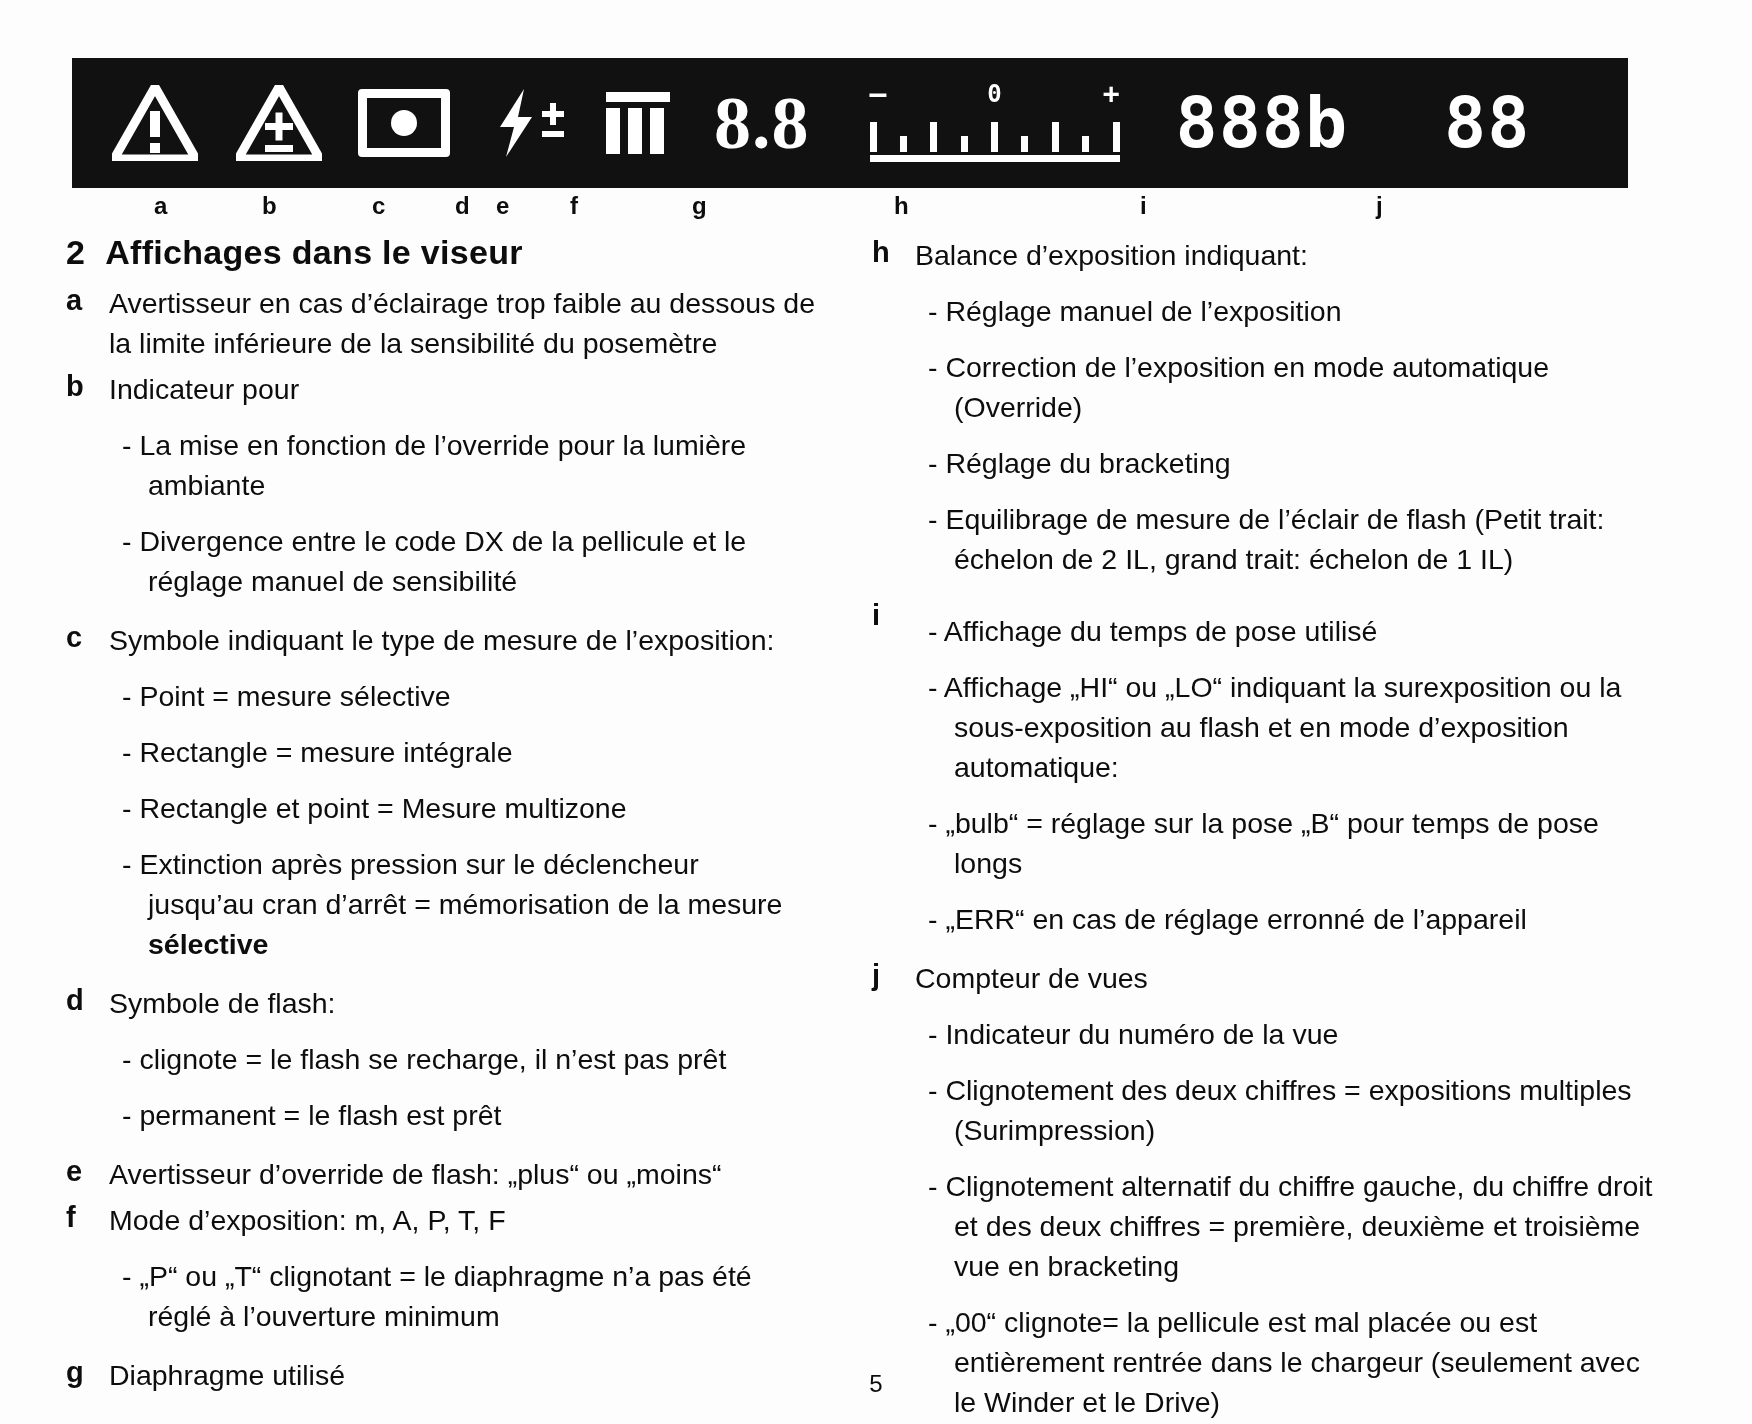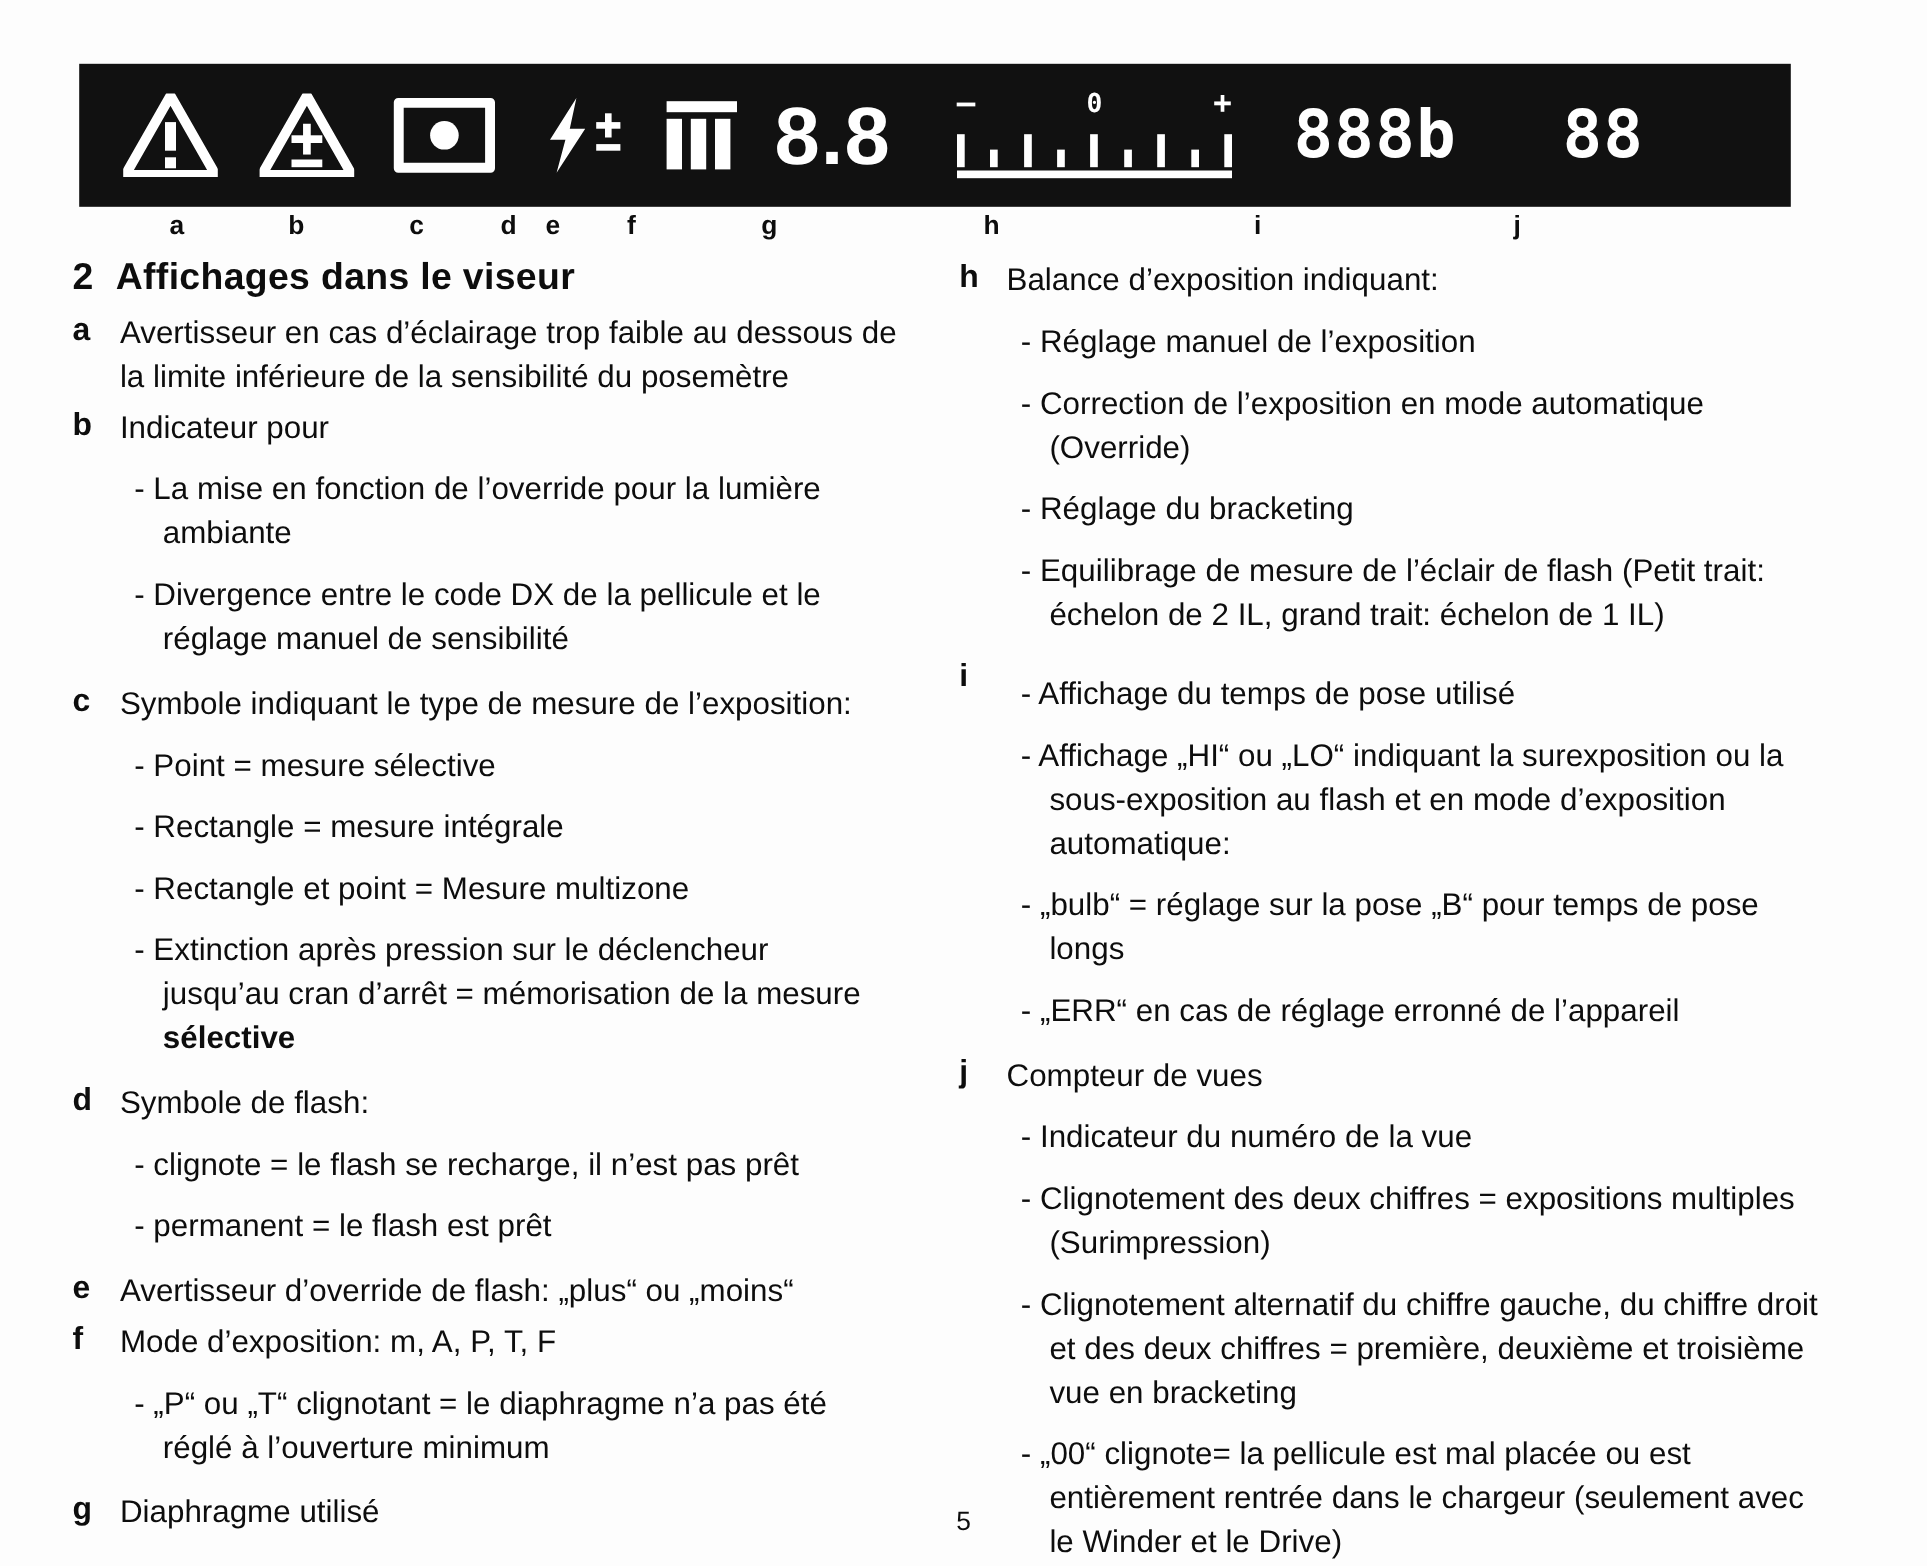--- a/index.html
+++ b/index.html
@@ -69,24 +69,25 @@
     display: flex; align-items: center;
     font-size: 62px; line-height: 1;
     font-weight: bold;
   }
   .flashsym .pm {
     font-size: 34px;
     margin-left: 2px;
     line-height: 0.9;
   }
   .apval {
-    font-family: Liberation Sans, sans-serif;
+    font-family: Liberation Serif, serif;
     font-size: 74px;
     font-weight: bold;
     letter-spacing: 1px;
+    margin-left: 10px;
   }
   
   .balance {
     position: relative;
     width: 250px;
     height: 86px;
   }
   .balance .topmarks {
     position: absolute;
     top: 0; left: 0; width: 100%;
@@ -114,21 +115,21 @@
   }
   .balance .ticks i.small { height: 16px; }
   .balance .ticks i.big { height: 30px; }
   .balance .base {
     position: absolute;
     bottom: 4px; left: 0; width: 100%;
     height: 7px; background: #ffffff;
   }
   .counter {
     font-family: "DejaVu Sans Mono", monospace;
-    font-size: 60px;
+    font-size: 70px;
     font-weight: bold;
     letter-spacing: 1px;
   }
 
   
   .labels {
     position: absolute;
     left: 72px;
     top: 192px;
     width: 1556px;

